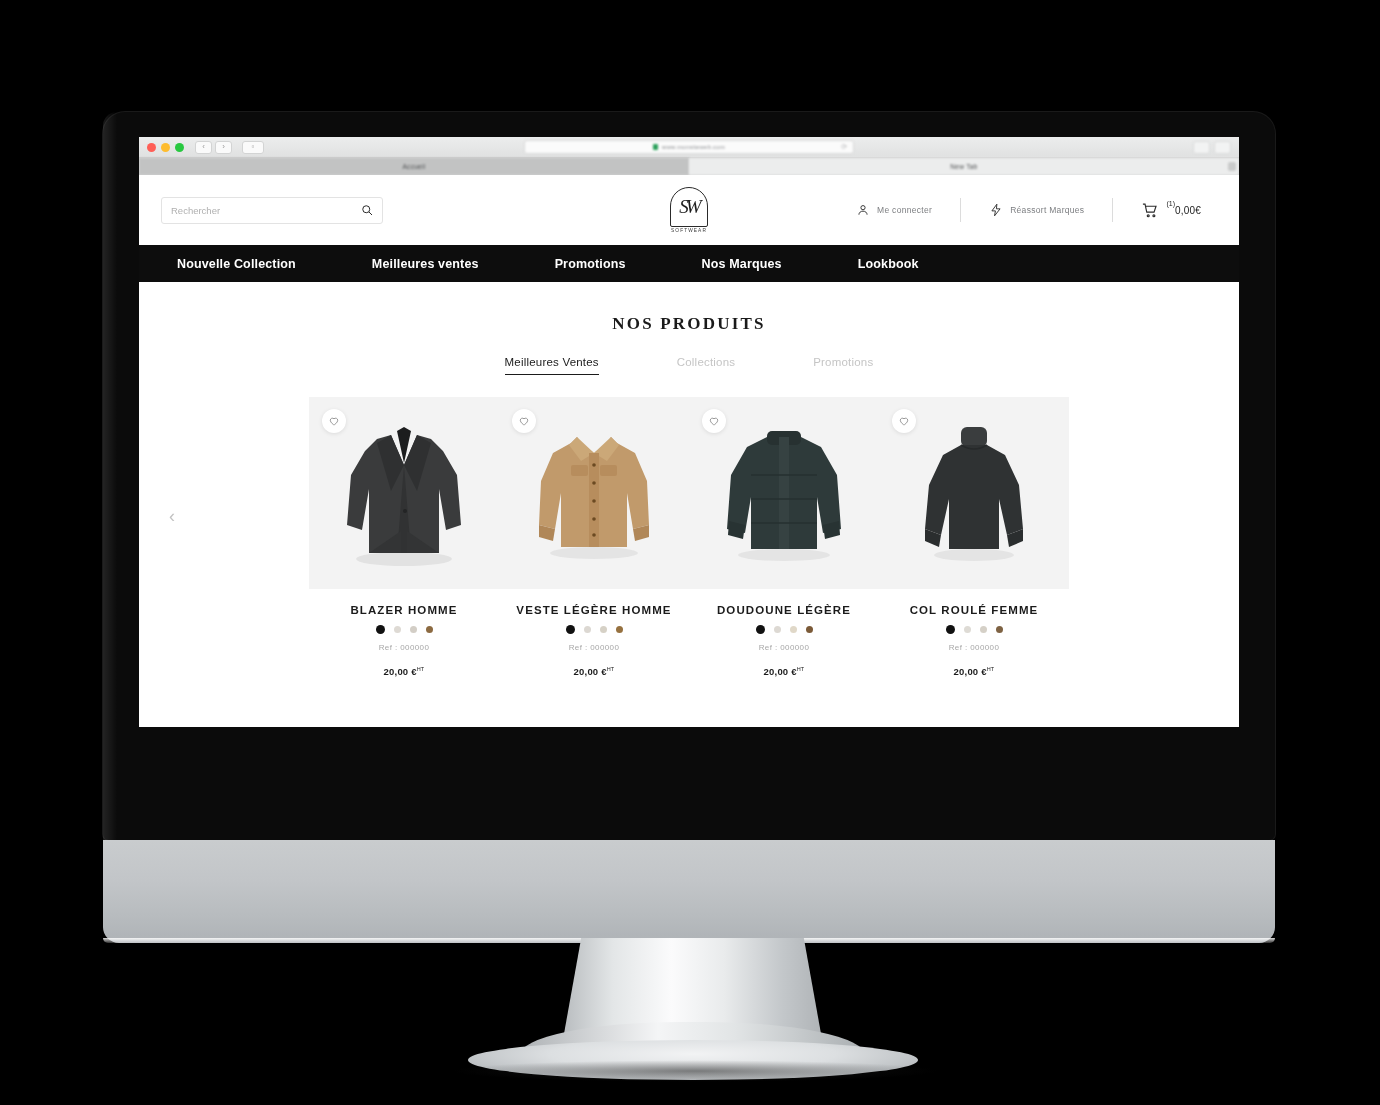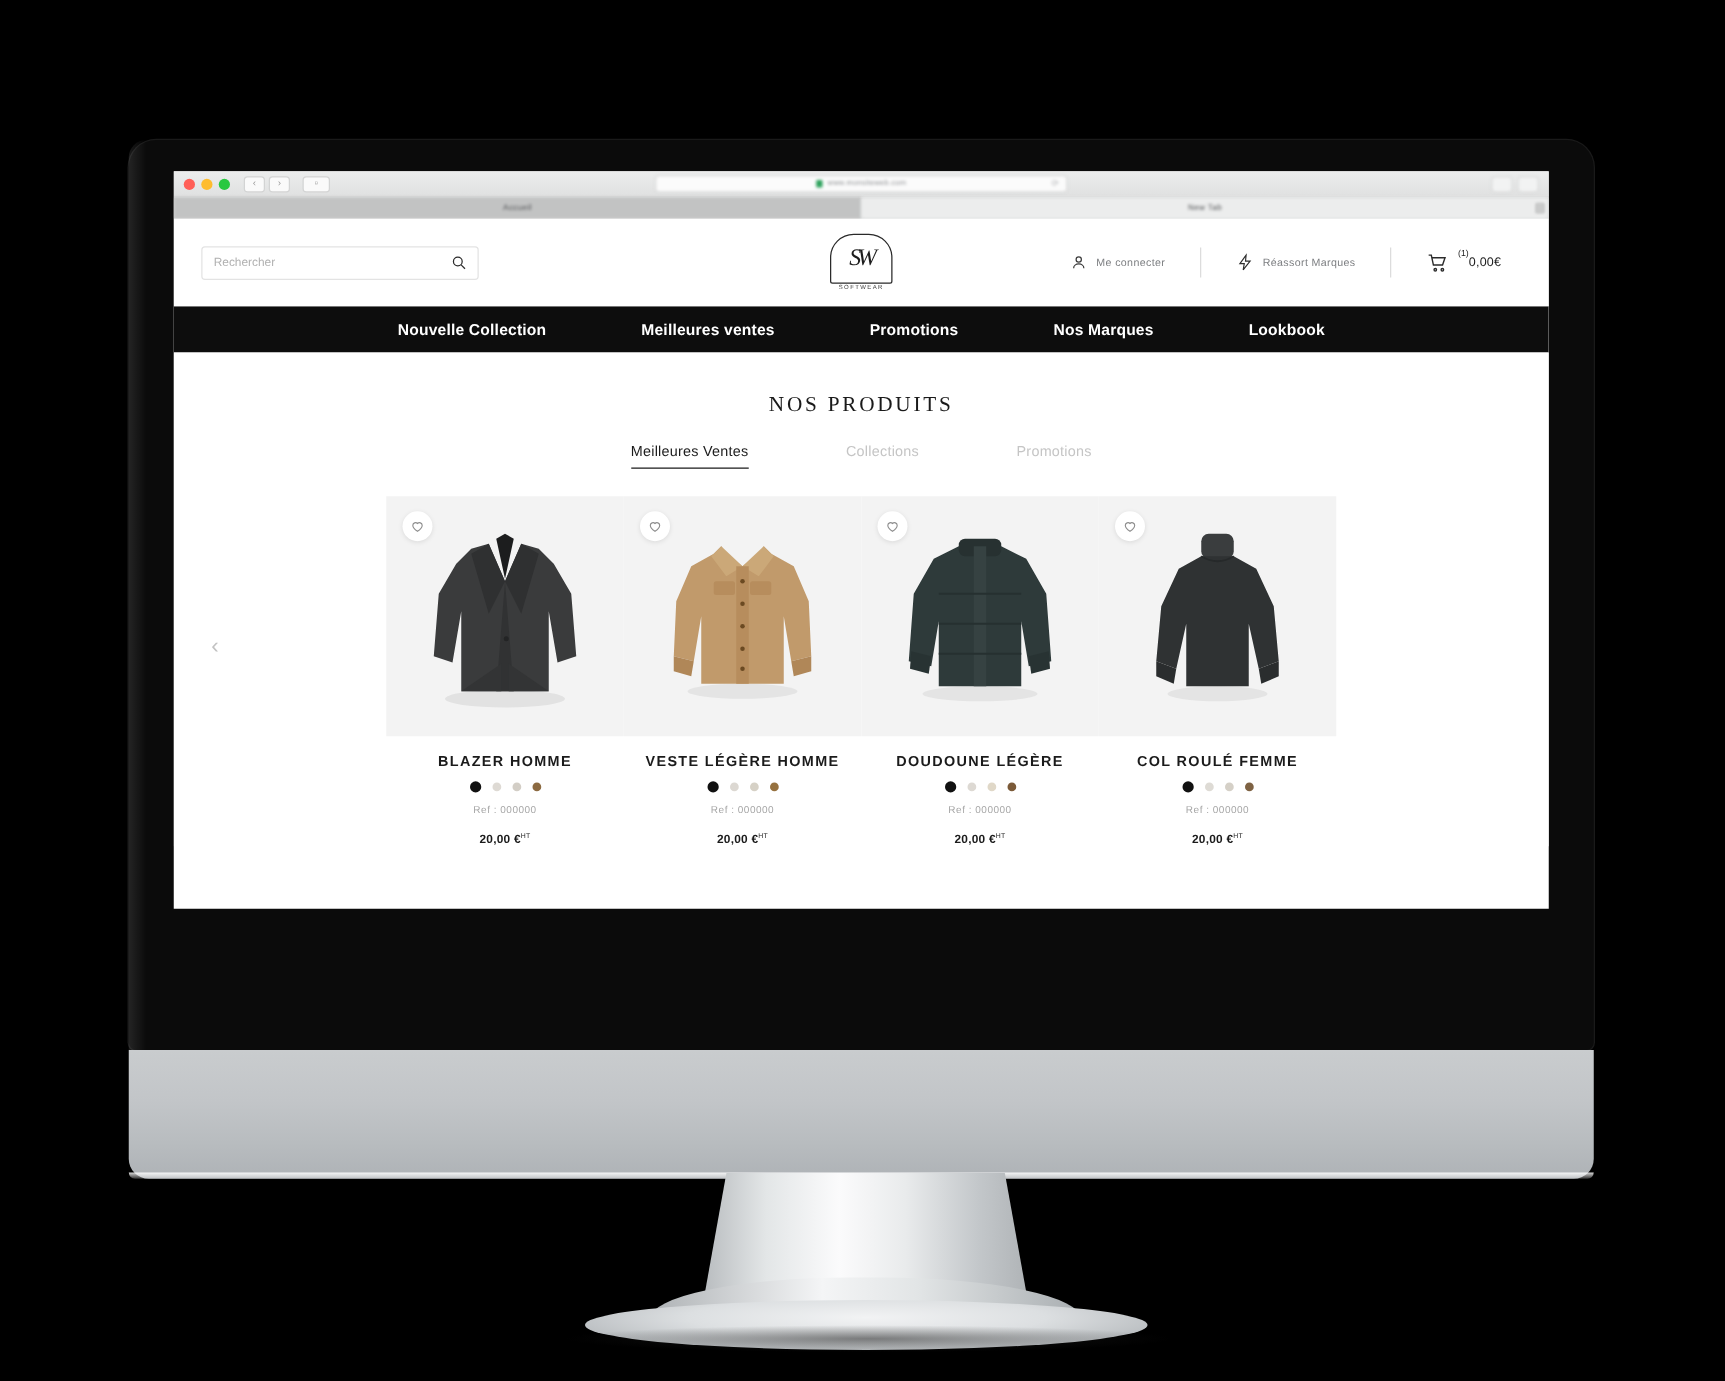--- a/index.html
+++ b/index.html
@@ -111,53 +111,53 @@
     font-family: "Liberation Sans", sans-serif; background: transparent;
   }
   .search-box input::placeholder { color: #b0b0b0; }
   .mag { width: 12px; height: 12px; flex: none; }
 
   .logo {
     position: absolute; left: 50%; transform: translateX(-50%);
     display: flex; flex-direction: column; align-items: center; gap: 1px;
   }
   .logo-arch {
-    width: 50px; height: 40px; border: 1px solid #2a2a2a;
+    width: 38px; height: 40px; border: 1px solid #2a2a2a;
     border-radius: 19px 19px 2px 2px; display: flex;
     align-items: center; justify-content: center; position: relative;
   }
   .logo-sw { font-family: "Liberation Serif", serif; font-size: 19px; color: #1c1c1c; letter-spacing: -3px; font-style: italic; }
   .logo-word { font-size: 4.8px; letter-spacing: 1.1px; color: #3a3a3a; }
 
   .header-right {
     margin-left: auto; display: flex; align-items: center; gap: 12px;
     color: #6d6f72; font-size: 8.5px;
   }
   .hr-item { display: flex; align-items: center; gap: 7px; padding: 0 16px; }
   .hr-sep { width: 1px; height: 24px; background: #dcdcdc; }
   .hr-label { letter-spacing: .3px; color: #7c7e81; }
   .cart-amt { font-size: 10px; color: #1b1b1b; letter-spacing: .2px; }
   .cart-count { font-size: 7px; color: #1b1b1b; position: relative; top: -5px; }
   .cart-txt { display:flex; align-items:flex-start; }
 
   
   .navbar {
     background: #0d0d0d; height: 37px; display: flex; align-items: center;
-    justify-content: center; gap: 0;
+    gap: 0;
   }
   .nav-item {
     color: #fff; font-size: 12.5px; font-weight: bold; letter-spacing: .15px;
     padding: 0 38px; cursor: pointer; white-space: nowrap;
   }
 
   
   .section { background: #fff; padding-top: 32px; position: relative; }
   .sec-title {
     text-align: center; font-family: "Liberation Serif", serif;
-    font-size: 17px; letter-spacing: 2.2px; color: #1a1a1a; font-weight: normal;
+    font-size: 17px; letter-spacing: 2.2px; color: #1a1a1a; font-weight: bold;
   }
   .tabs { display: flex; justify-content: center; gap: 78px; margin-top: 22px; }
   .ptab { font-size: 11.5px; color: #c5c5c5; padding-bottom: 6px; letter-spacing: .2px; cursor: pointer; }
   .ptab.active { color: #1b1b1b; border-bottom: 1.4px solid #1b1b1b; }
 
   .carousel { position: relative; margin-top: 22px; padding: 0 26px; }
   .arrow-left {
     position: absolute; left: 22px; top: 108px; width: 22px; height: 22px;
     display: flex; align-items: center; justify-content: center;
     color: #c2c2c2; font-size: 18px; cursor: pointer; line-height: 1;

